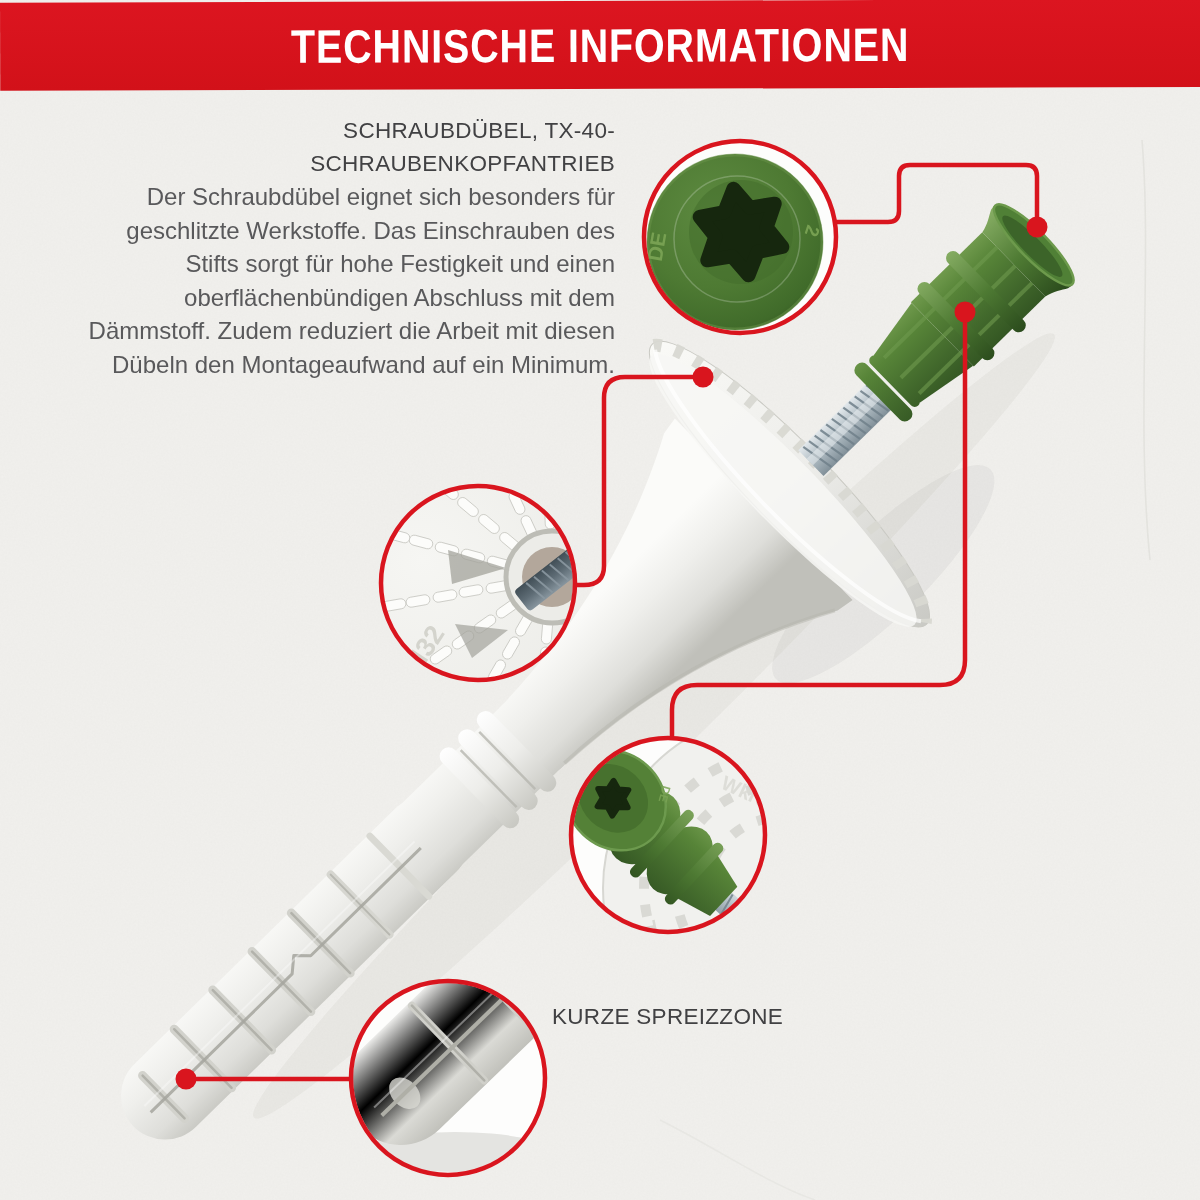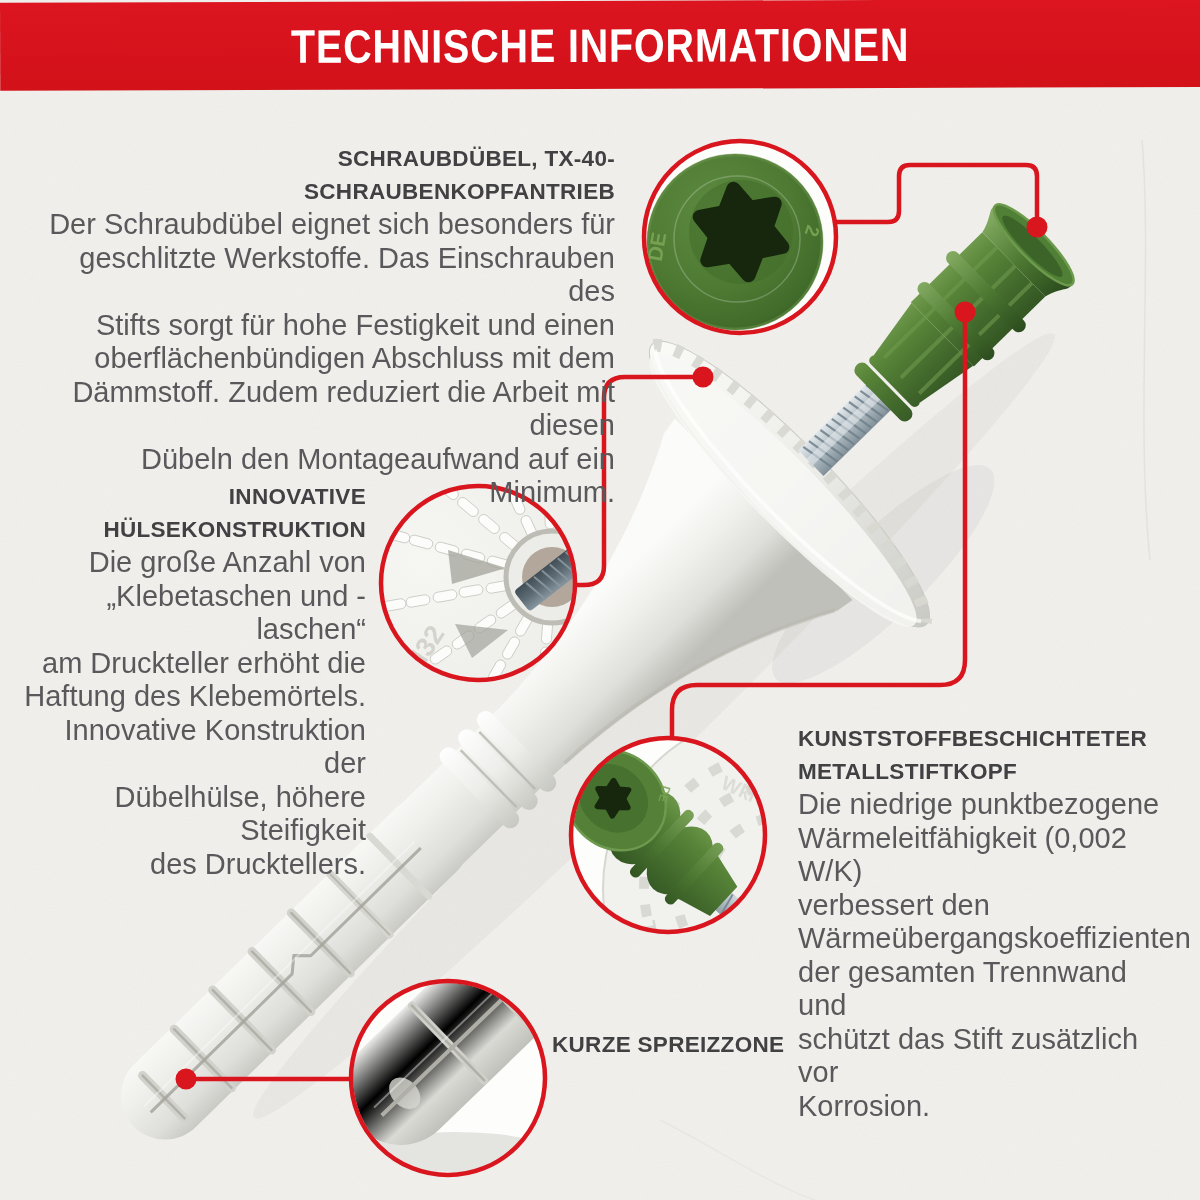--- a/index.html
+++ b/index.html
@@ -4,22 +4,22 @@
 <style>
   html,body{margin:0;padding:0;}
   .canvas{position:relative;width:1200px;height:1200px;overflow:hidden;background:#f1f0ed;
           font-family:"Liberation Sans","DejaVu Sans",sans-serif;}
   .stage{position:absolute;left:0;top:0;width:1200px;height:1200px;}
   .banner{position:absolute;left:0;top:-1px;width:1200px;height:88px;background:linear-gradient(#dc1520,#d21119);
           display:flex;align-items:center;justify-content:center;transform:rotate(-0.18deg);transform-origin:100% 0;}
   .banner-text{color:#ffffff;font-weight:bold;font-size:47px;letter-spacing:1px;white-space:nowrap;
           transform:scaleX(.84);}
   .tb{position:absolute;}
-  .tb-title{font-weight:bold;color:#414143;font-size:22.5px;line-height:33px;letter-spacing:.3px;white-space:pre-line;margin-top:28px;}
-  .tb-body{color:#59595b;font-size:29px;line-height:33.5px;white-space:pre-line;}
+  .tb-title{font-weight:normal;color:#414143;font-size:22.5px;line-height:33px;letter-spacing:.3px;white-space:pre-line;}
+  .tb-body{color:#59595b;font-size:24px;line-height:33.5px;white-space:pre-line;}
   .ra{text-align:right;}
   .la{text-align:left;}
   .tb1{left:40px;top:114px;width:575px;}
   .tb2{left:18px;top:452px;width:348px;}
   .tb3{left:798px;top:694px;width:380px;}
   .tb4{left:552px;top:1000px;width:430px;}
 </style>
 </head>
 <body>
 
@@ -336,41 +336,19 @@
     <div class="tb-title">SCHRAUBDÜBEL, TX-40-
 SCHRAUBENKOPFANTRIEB</div>
     <div class="tb-body">Der Schraubdübel eignet sich besonders für
 geschlitzte Werkstoffe. Das Einschrauben des
 Stifts sorgt für hohe Festigkeit und einen
 oberflächenbündigen Abschluss mit dem
 Dämmstoff. Zudem reduziert die Arbeit mit diesen
 Dübeln den Montageaufwand auf ein Minimum.</div>
   </div>
 
-  <div class="tb tb2 ra">
-    <div class="tb-title">INNOVATIVE
-HÜLSEKONSTRUKTION</div>
-    <div class="tb-body">Die große Anzahl von
-„Klebetaschen und -laschen“
-am Druckteller erhöht die
-Haftung des Klebemörtels.
-Innovative Konstruktion der
-Dübelhülse, höhere Steifigkeit
-des Drucktellers.</div>
-  </div>
-
-  <div class="tb tb3 la">
-    <div class="tb-title">KUNSTSTOFFBESCHICHTETER
-METALLSTIFTKOPF</div>
-    <div class="tb-body">Die niedrige punktbezogene
-Wärmeleitfähigkeit (0,002 W/K)
-verbessert den
-Wärmeübergangskoeffizienten
-der gesamten Trennwand und
-schützt das Stift zusätzlich vor
-Korrosion.</div>
-  </div>
+
 
   <div class="tb tb4 la">
     <div class="tb-title">KURZE SPREIZZONE</div>
   </div>
 
 </div>
 
 </body></html>

